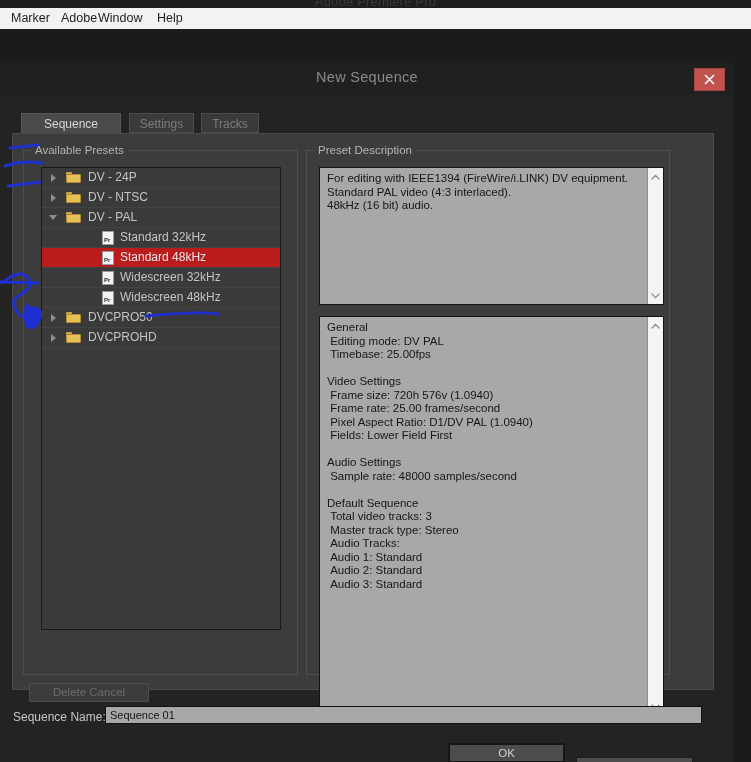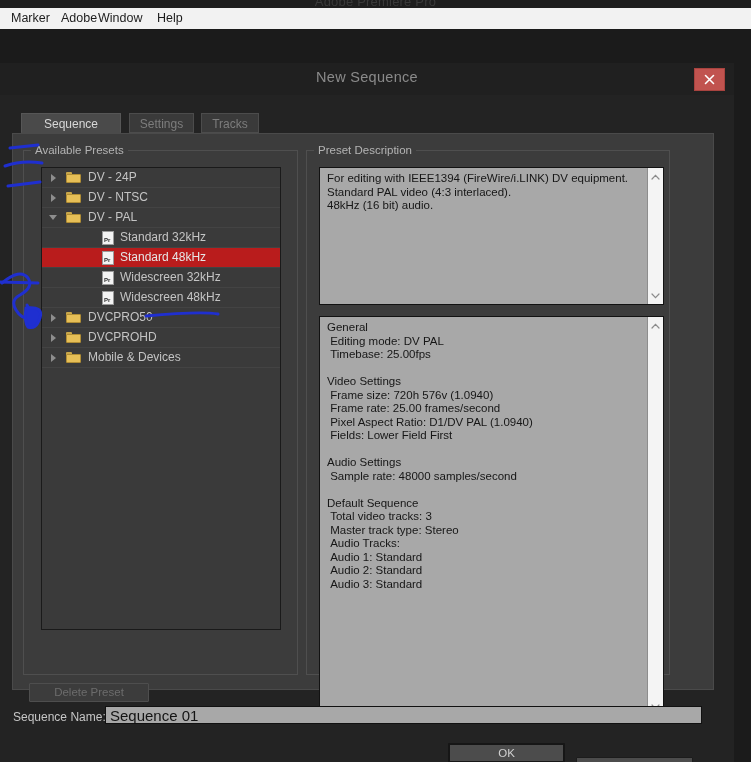--- a/index.html
+++ b/index.html
@@ -301,21 +301,21 @@
   .field-label {
     position: absolute;
     font-size: 12px;
     color: #c6c6c6;
   }
   .textinput {
     position: absolute;
     background: #a8a8a8;
     border: 1px solid #111;
     box-sizing: border-box;
-    font-size: 15px;
+    font-size: 11px;
     color: #141414;
     padding: 0 4px;
     line-height: 16px;
     outline: none;
     font-family: "Liberation Sans", sans-serif;
   }
 
   
   .annot {
     position: absolute;
@@ -424,32 +424,24 @@
 
           <div class="tree-row folder">
             <span class="twisty"></span>
             <span class="folder-ico">
                 <span class="tabf"></span>
                 <span class="bodyf"></span>
               </span>
             <span class="tree-label">DVCPROHD</span>
           </div>
 
-          <div class="tree-row folder">
-            <span class="twisty"></span>
-            <span class="folder-ico">
-                <span class="tabf"></span>
-                <span class="bodyf"></span>
-              </span>
-            <span class="tree-label">Mobile &amp; Devices</span>
-          </div>
 
         </div>
 
-        <div class="btn btn-disabled" style="left:16px; top:549px; width:120px; height:19px; line-height:17px;">Delete Preset</div>
+        <div class="btn btn-disabled" style="left:16px; top:549px; width:120px; height:19px; line-height:17px;">Delete Cancel</div>
 
         <div class="groupbox" style="left:293px; top:16px; width:364px; height:525px;"></div>
         <div class="group-label" style="left:301px; top:10px;">Preset Description</div>
 
         <div class="textbox" style="left:306px; top:33px; width:345px; height:138px;">
           <div class="tb-text">For editing with IEEE1394 (FireWire/i.LINK) DV equipment.
 Standard PAL video (4:3 interlaced).
 48kHz (16 bit) audio.</div>
           <div class="scrollbar">
             <div class="sb-arrow up">

